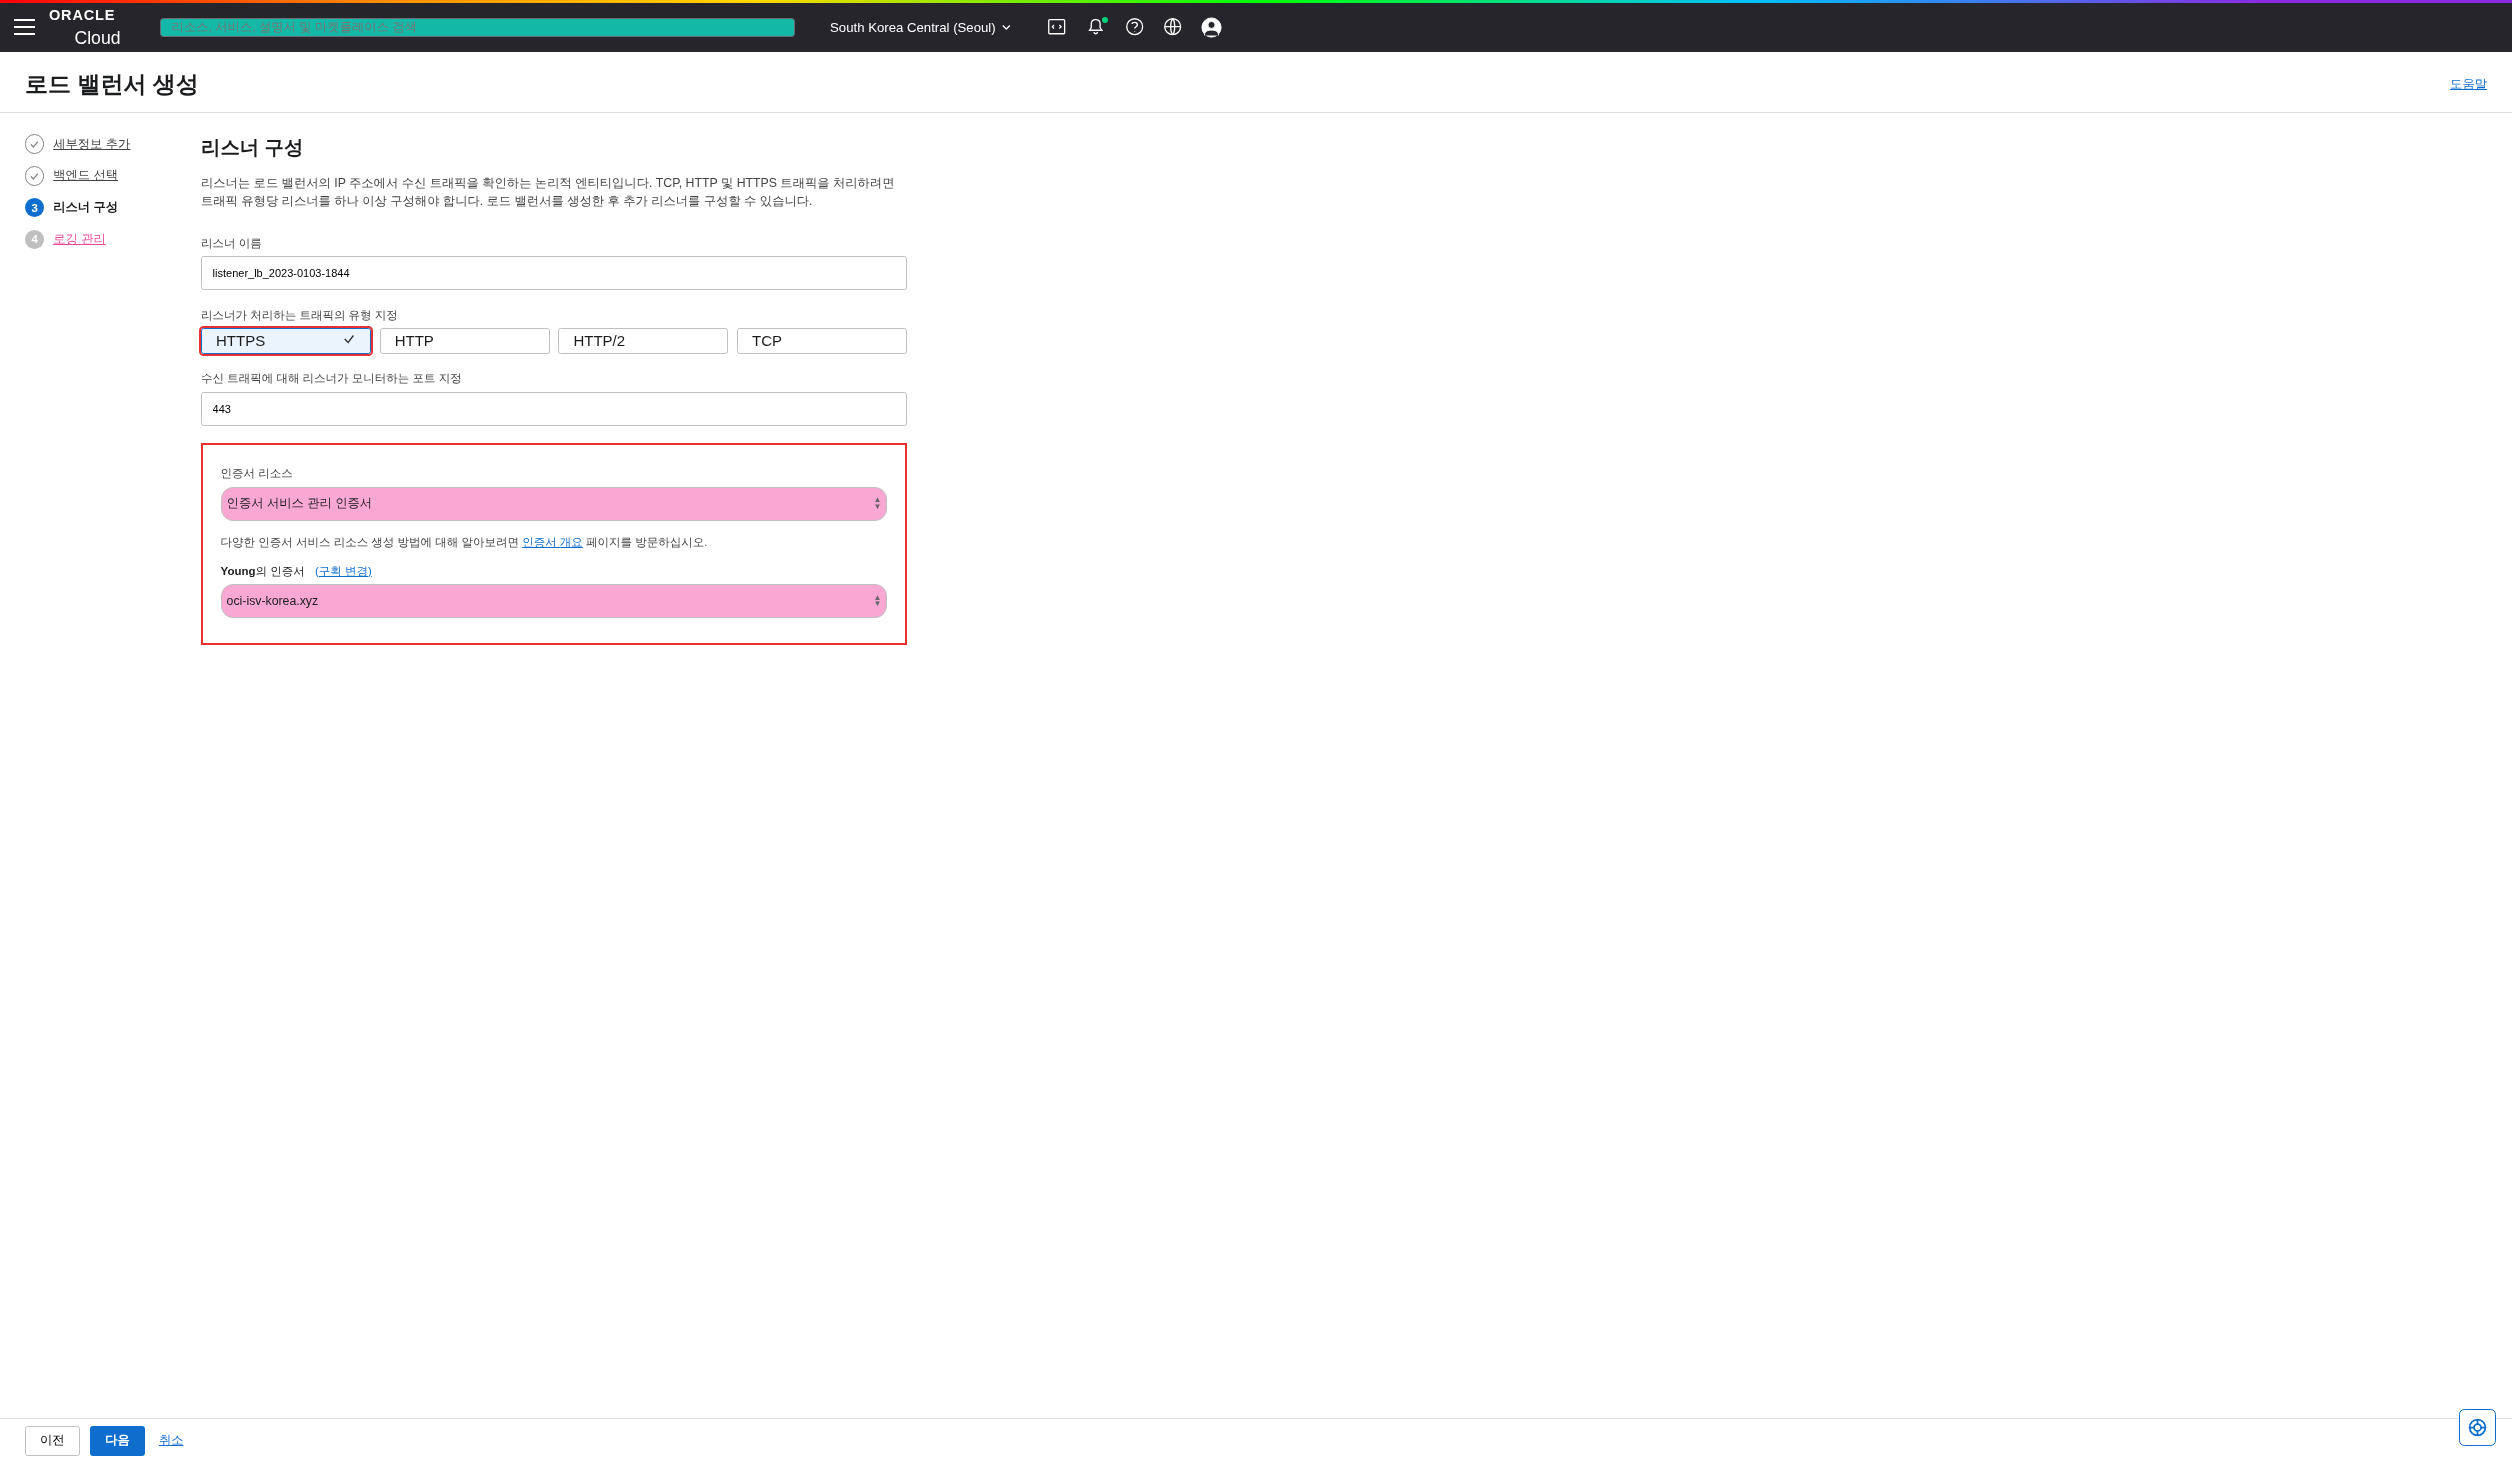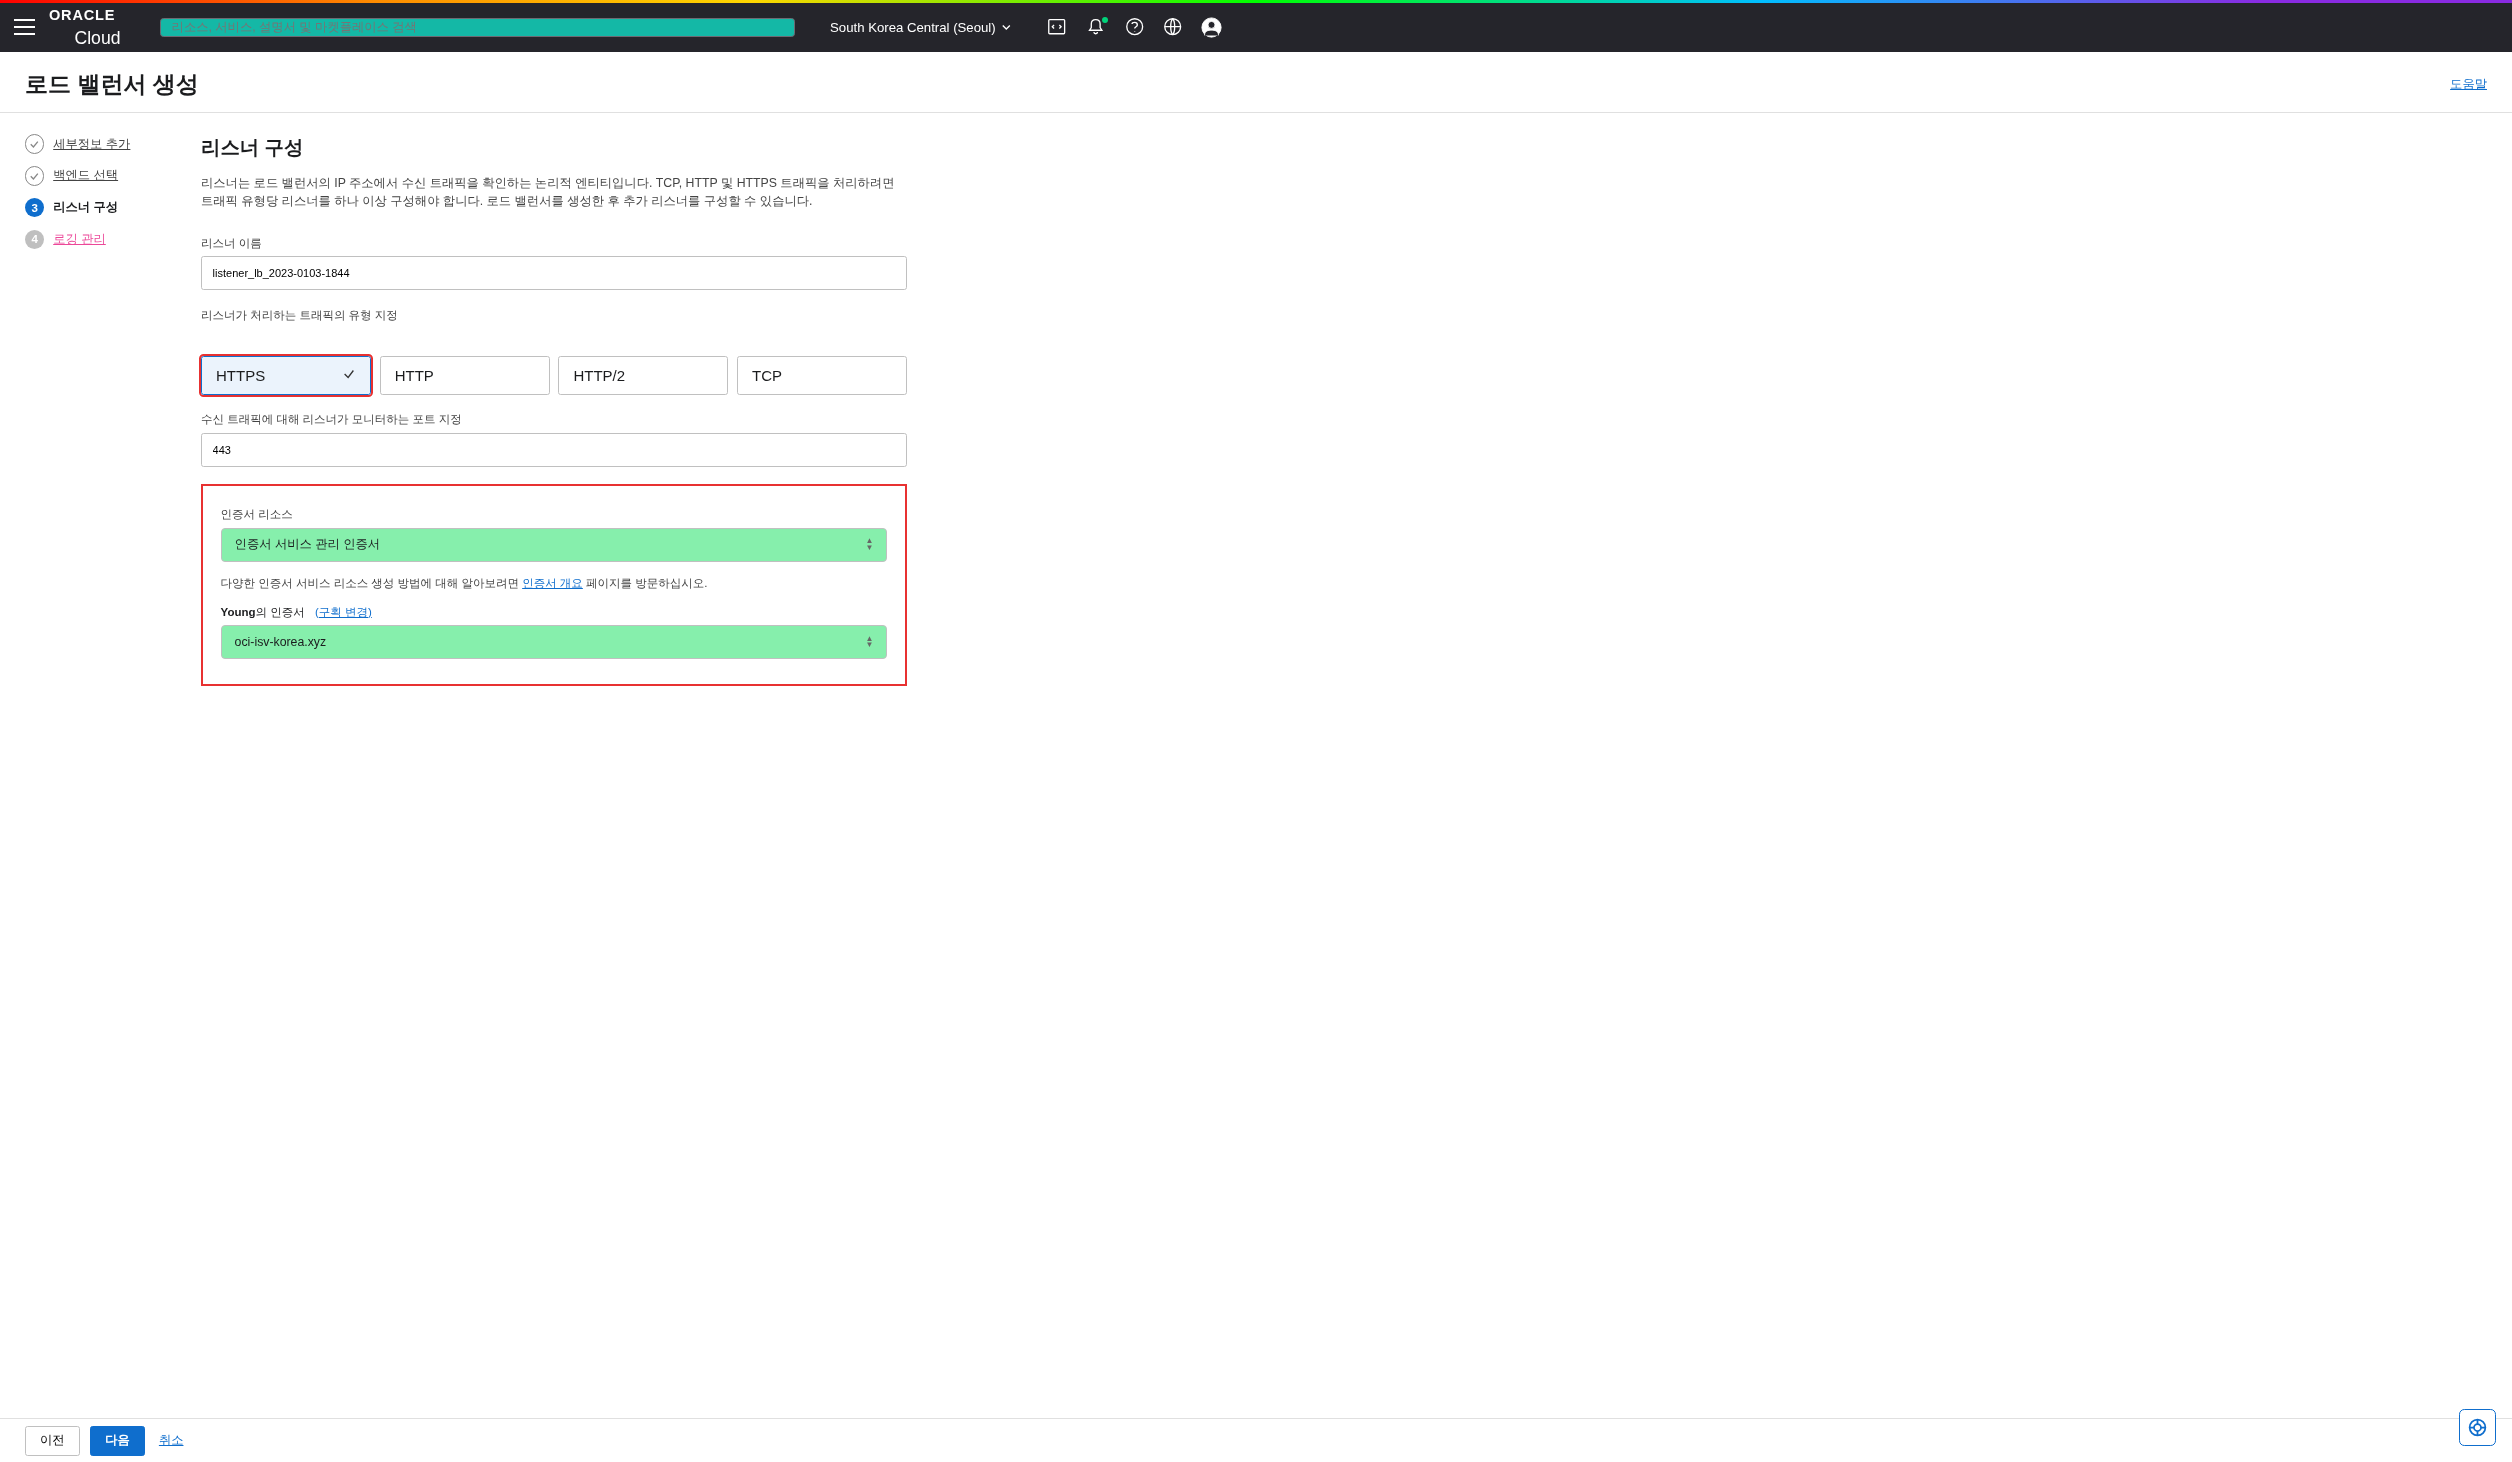--- a/index.html
+++ b/index.html
@@ -31,28 +31,28 @@
 .wizard-step.current .circle { background: #0f6ecd; color: #fff; font-weight: 600; font-size: 11.5px; }
 .wizard-step.current span.label { font-weight: 700; }
 .wizard-step.future .circle { background: #bfbfbf; color: #fff; font-weight: 600; font-size: 11.5px; }
 .wizard-step.future a { color: #ec4899; text-decoration: underline; }
 .main { flex: 1; max-width: 706px; }
 .section-title { font-size: 19.4px; font-weight: 600; margin-bottom: 12.3px; }
 .desc { font-size: 12.3px; color: #444; line-height: 1.5; margin-bottom: 25px; }
 .field-label { font-size: 11.5px; color: #444; margin-bottom: 5.3px; }
 .text-input { width: 100%; height: 34px; border: 0.9px solid #c0c0c0; border-radius: 2.6px; padding: 0 10.6px; font-size: 11px; margin-bottom: 17.6px; }
 .traffic-types { display: flex; gap: 8.8px; margin-bottom: 17.6px; }
-.traffic-card { flex: 1; height: 39px; border: 0.9px solid #c0c0c0; border-radius: 2.6px; display: flex; align-items: center; padding: 0 14px; font-size: 15px; cursor: pointer; position: relative; margin-top: 28px; }
+.traffic-card { flex: 1; height: 26px; border: 0.9px solid #c0c0c0; border-radius: 2.6px; display: flex; align-items: center; padding: 0 14px; font-size: 15px; cursor: pointer; position: relative; }
 .traffic-card.selected { background: #ebf3fc; border: 0.9px solid #0f6ecd; }
 .traffic-card.highlighted { outline: 2.6px solid #e83131; outline-offset: 0; }
 .traffic-card .check { margin-left: auto; }
 .ssl-box { border: 2.6px solid #e83131; padding: 21px 17.6px 25px; margin-bottom: 16px; }
 .ssl-title { font-size: 17.6px; font-weight: 600; margin-bottom: 17.6px; }
 .subfield-label { font-size: 11.5px; color: #444; margin-bottom: 5.3px; }
-.select { width: 100%; height: 34px; border: 0.9px solid #c0c0c0; border-radius: 4px; padding: 0 13px; font-size: 12.3px; display: flex; align-items: center; justify-content: space-between; cursor: pointer; margin-bottom: 14px; background: #86efac; }
+.select { width: 100%; height: 34px; border: 0.9px solid #c0c0c0; border-radius: 12px; padding: 0 5px; font-size: 12.3px; display: flex; align-items: center; justify-content: space-between; cursor: pointer; margin-bottom: 14px; background: #f9a8d4; }
 .select .spinner { display: flex; flex-direction: column; font-size: 8px; line-height: 6.2px; color: #666; }
 .cert-info { font-size: 11.5px; color: #444; margin-bottom: 14px; }
 .cert-info a { color: #0f6ecd; text-decoration: underline; }
 .young-label { font-size: 11.5px; margin-bottom: 5.3px; }
 .young-label b { font-weight: 700; }
 .young-label a { color: #0f6ecd; text-decoration: underline; margin-left: 7px; }
 .footer-text { font-size: 12.3px; color: #444; line-height: 1.6; }
 .footer-text a { color: #0f6ecd; text-decoration: underline; }
 .bottom-bar { position: fixed; bottom: 0; left: 0; right: 0; height: 44px; border-top: 0.9px solid #e0e0e0; background: #fff; display: flex; align-items: center; padding: 0 25px; gap: 10.6px; }
 .btn { height: 30px; padding: 0 14px; border-radius: 2.6px; font-size: 12.3px; cursor: pointer; border: 0.9px solid #c0c0c0; background: #fff; }

